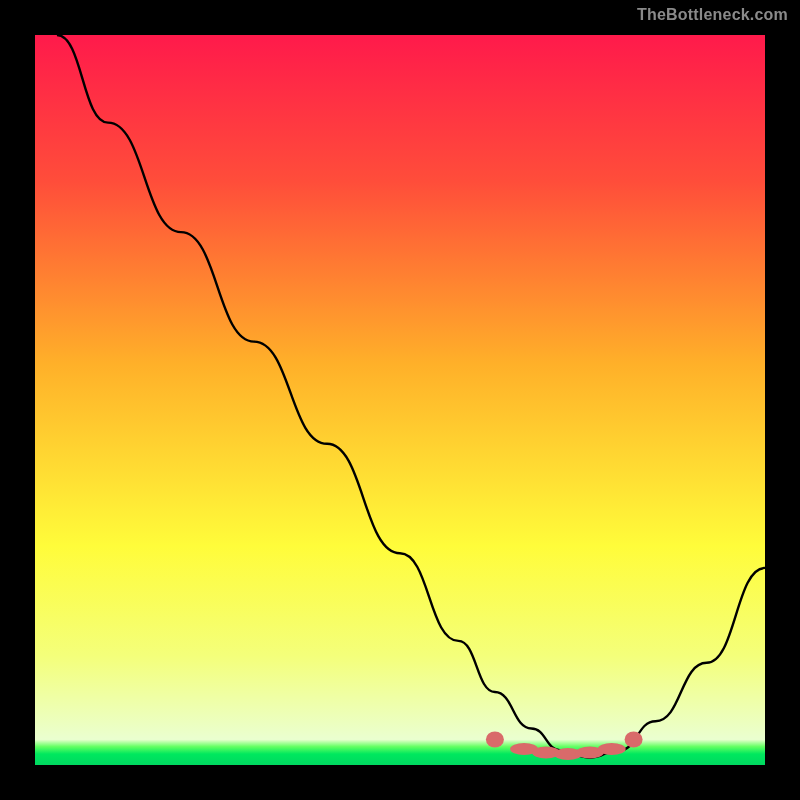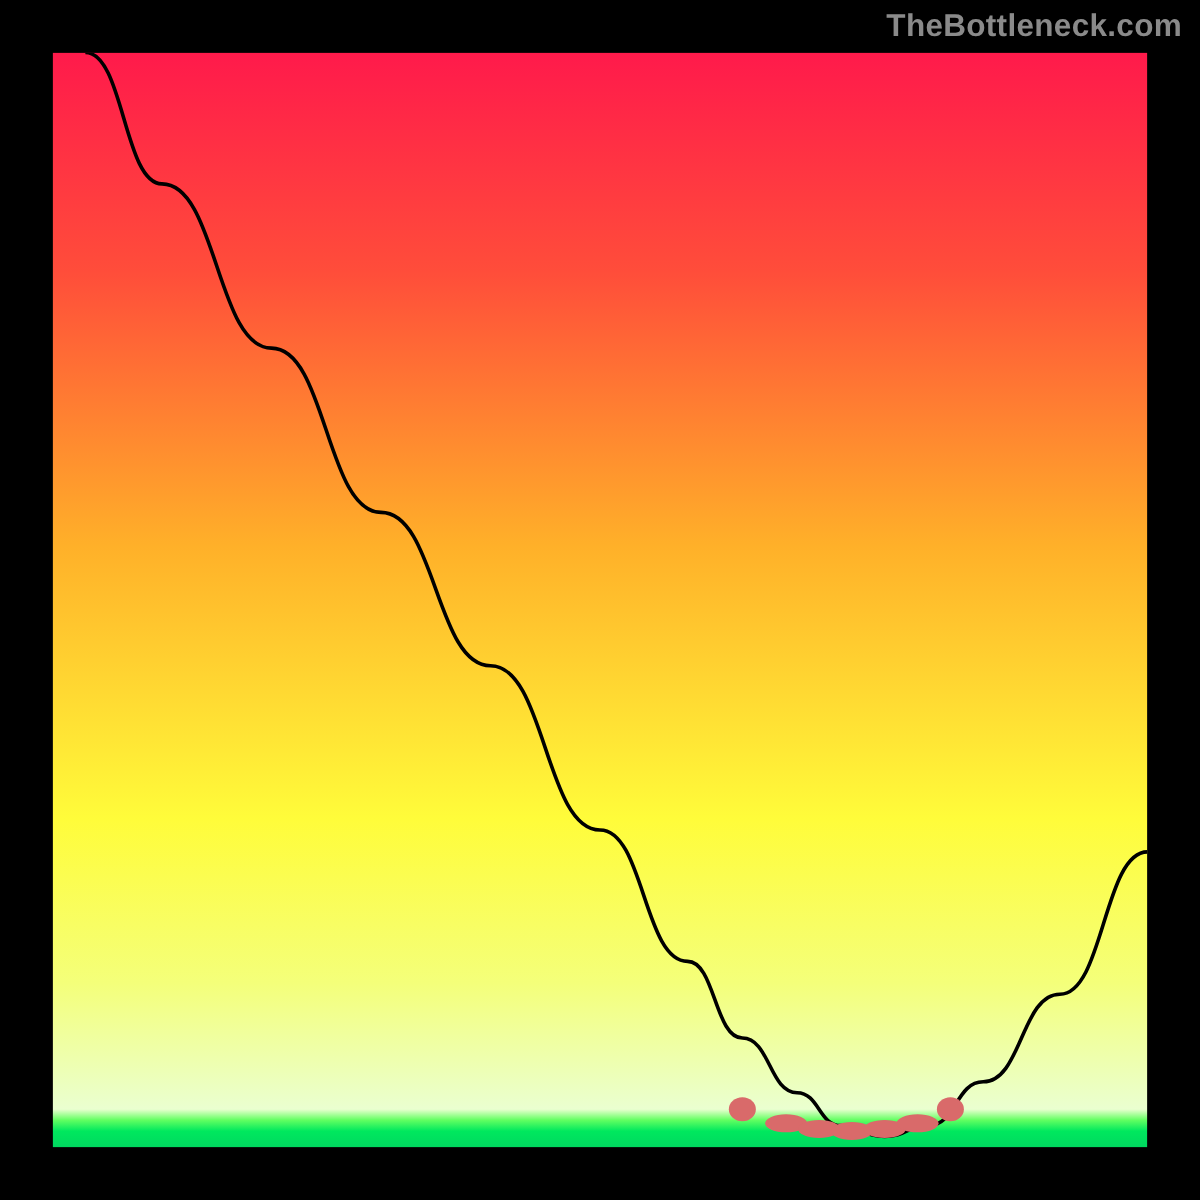--- a/index.html
+++ b/index.html
@@ -39,21 +39,21 @@
     top: 0;
     width: 730px;
     height: 730px;
     pointer-events: none;
   }
   .watermark {
     position: absolute;
     top: 6px;
     right: 12px;
     font-family: Arial, Helvetica, sans-serif;
-    font-size: 21px;
+    font-size: 16px;
     color: #8a8a8a;
     font-weight: 600;
     letter-spacing: 0.2px;
   }
 </style>
 </head>
 <body>
 
 <div class="frame">
 

